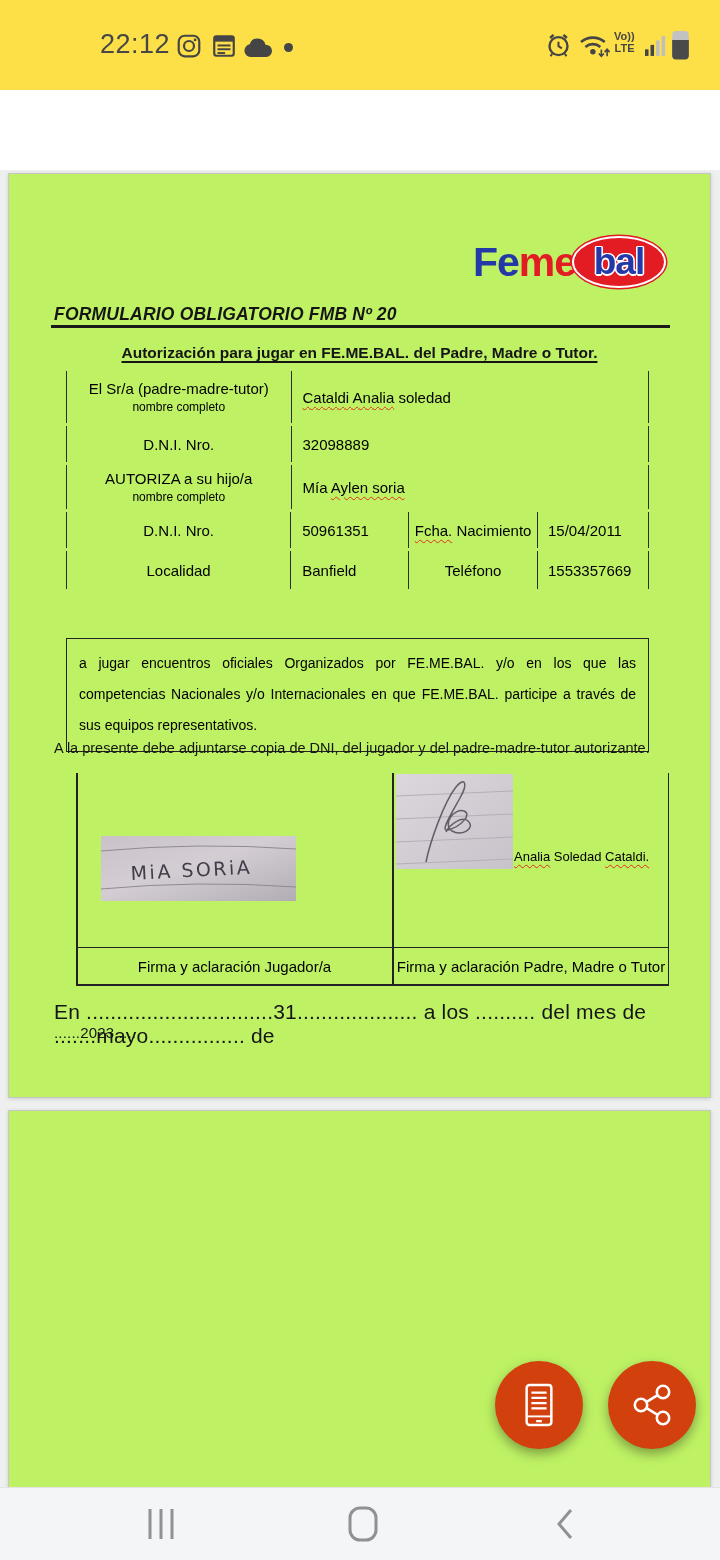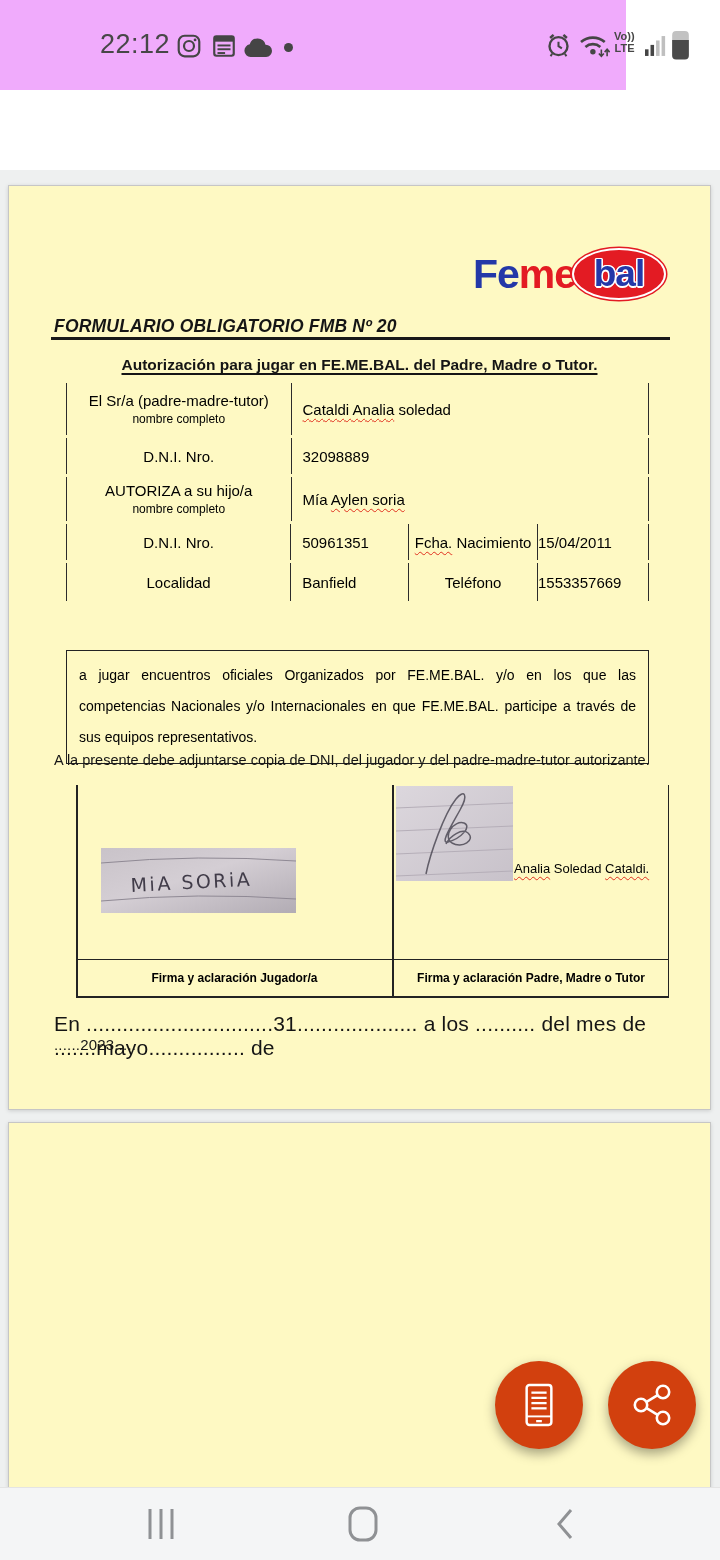--- a/index.html
+++ b/index.html
@@ -7,37 +7,37 @@
     --squiggle:#e0301e;
     --logo-blue:#2438a8;
     --logo-red:#e31b23;
   }
   *{margin:0;padding:0;box-sizing:border-box;}
   html,body{background:#555;}
   body{font-family:"Liberation Sans",sans-serif;}
   .screen{position:relative;width:720px;height:1560px;background:#ffffff;overflow:hidden;margin:0 auto;}
 
   
-  .status-bar{position:absolute;left:0;top:0;width:626px;height:90px;background:#f0abfc;}
+  .status-bar{position:absolute;left:0;top:0;width:720px;height:90px;background:#fde047;}
   .sb-time{position:absolute;left:100px;top:29px;font-size:27px;color:#474747;letter-spacing:.5px;}
   .sb-ic{position:absolute;}
   .sb-volte{position:absolute;left:614px;top:30px;font-size:11px;line-height:12px;color:#474747;font-weight:bold;text-align:right;}
 
   
   .app-bar{position:absolute;left:0;top:90px;width:720px;height:80px;background:#fff;}
   .ab-back{position:absolute;left:26px;top:110px;width:46px;height:36px;cursor:pointer;}
   .ab-title{position:absolute;left:108px;top:108px;font-size:31px;color:#3d3d3d;}
   .ab-edit{position:absolute;left:448px;top:106px;width:42px;height:42px;}
   .ab-upload{position:absolute;left:544px;top:106px;width:48px;height:44px;}
   .ab-menu{position:absolute;left:656px;top:104px;width:24px;height:48px;display:flex;flex-direction:column;align-items:center;justify-content:center;gap:6px;}
   .ab-menu i{width:6px;height:6px;border-radius:50%;background:#424242;}
 
   
   .viewer{position:absolute;left:0;top:170px;width:720px;height:1317px;background:#eef0f0;}
-  .pdf-page{position:absolute;left:8px;width:703px;background:#fef9c3;border:1px solid #c6c6c6;box-shadow:0 1px 4px rgba(0,0,0,.14);margin-top:12px;}
+  .pdf-page{position:absolute;left:8px;width:703px;background:#bef264;border:1px solid #c6c6c6;box-shadow:0 1px 4px rgba(0,0,0,.14);}
   .page1{top:3px;height:925px;}
   .page2{top:940px;height:380px;}
 
   
   .doc{position:absolute;color:#151515;}
   .logo{position:absolute;right:44px;top:62px;display:flex;align-items:center;font-weight:bold;font-size:41px;letter-spacing:-1px;}
   .logo .lb{color:var(--logo-blue);}
   .logo .lr{color:var(--logo-red);}
   .logo-oval{display:flex;align-items:center;justify-content:center;width:94px;height:52px;margin-left:-4px;background:var(--logo-red);border-radius:50%;border:2px solid #fff;box-shadow:0 0 0 1.5px var(--logo-red);}
   .logo-oval span{color:var(--logo-blue);font-size:37px;letter-spacing:-1px;
@@ -47,30 +47,30 @@
   .heading{left:0;top:170px;width:100%;text-align:center;font-size:15.5px;font-weight:bold;text-decoration:underline;text-decoration-thickness:1.5px;text-underline-offset:3px;}
 
   .ftable{position:absolute;left:57px;top:197px;width:583px;}
   .frow{position:relative;width:583px;display:flex;align-items:stretch;margin-bottom:3px;border-left:1.5px solid #2c2c2c;border-right:1.5px solid #2c2c2c;}
   .fcell{display:flex;flex-direction:column;justify-content:center;}
   .flab{width:223.5px;align-items:center;text-align:left;font-size:15px;gap:3px;}
   .flab .sub{font-size:12px;}
   .fval{flex:1;justify-content:center;padding-left:11px;font-size:15px;border-left:1.5px solid #2c2c2c;}
   .fval-n{width:118px;flex:none;}
   .flab2{width:129px;align-items:center;text-align:center;font-size:15px;border-left:1.5px solid #2c2c2c;}
-  .fval2{width:111px;flex:none;justify-content:center;padding-left:0;font-size:15px;border-left:1.5px solid #2c2c2c;}
+  .fval2{width:111px;flex:none;justify-content:center;padding-left:10px;font-size:15px;border-left:1.5px solid #2c2c2c;}
   .sq{text-decoration:underline;text-decoration-style:wavy;text-decoration-color:var(--squiggle);text-decoration-thickness:1px;text-underline-offset:3px;}
 
   .body-box{position:absolute;left:57px;top:464px;width:583px;border:1.5px solid #232323;padding:9px 12px 10px 12px;font-size:14px;line-height:31px;text-align:justify;}
   .note{left:45px;top:566px;font-size:14.5px;}
 
   .sig-table{position:absolute;left:67px;top:599px;width:593px;height:213px;border-bottom:2px solid #232323;}
   .sig-v{position:absolute;top:0;bottom:0;width:1.5px;background:#232323;}
   .sig-labels{position:absolute;left:0;right:0;bottom:0;height:37px;border-top:1.5px solid #232323;display:flex;}
-  .sig-labels div{display:flex;align-items:center;justify-content:center;font-size:12px;font-weight:bold;}
+  .sig-labels div{display:flex;align-items:center;justify-content:center;font-size:15px;}
   .sig-label-l{width:317px;}
   .sig-label-r{flex:1;text-align:center;}
   .photo{position:absolute;display:block;}
   .tutor-name{position:absolute;left:438px;top:76px;font-size:13px;white-space:nowrap;}
 
   .date1{left:45px;top:826px;font-size:21px;letter-spacing:.2px;}
   .date2{left:45px;top:850px;font-size:15px;letter-spacing:.2px;}
 
   
   .fab{position:absolute;width:88px;height:88px;border-radius:50%;background:var(--accent);box-shadow:0 5px 12px rgba(0,0,0,.35);display:flex;align-items:center;justify-content:center;cursor:pointer;}

